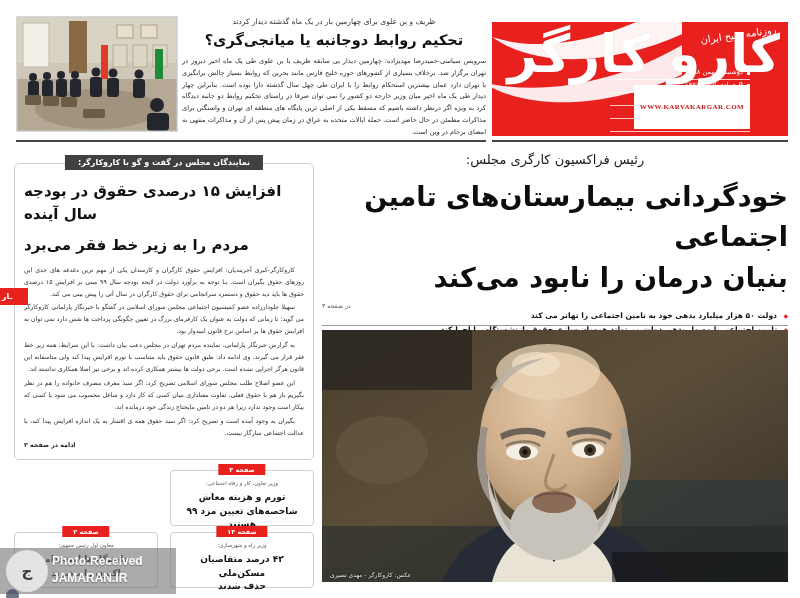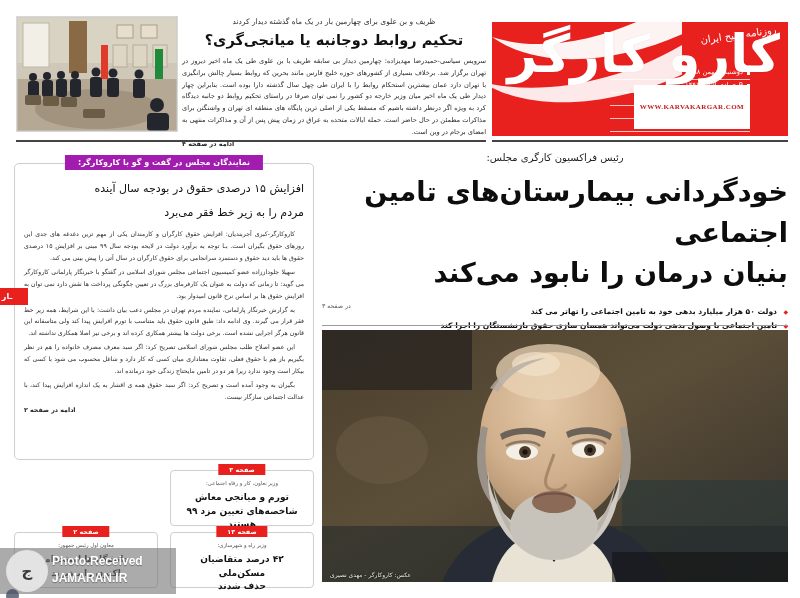--- a/index.html
+++ b/index.html
@@ -89,21 +89,21 @@
   .rule-mast{
     position:absolute;left:492px;top:140px;width:296px;height:0;
     border-top:2px solid #444;
   }
 
   
   .main-story{
     position:absolute;left:322px;top:150px;width:466px;
   }
   .main-kicker{
-    font-size:10px;color:#1a1a1a;text-align:center;line-height:1.6;
+    font-size:13px;color:#1a1a1a;text-align:center;line-height:1.6;
     margin-bottom:6px;
   }
   .main-head{
     font-size:27px;font-weight:bold;color:#0d0d0d;text-align:right;
     line-height:1.5;letter-spacing:-.5px;
   }
   .main-bullets{
     list-style:none;margin:11px 0 0 0;padding:0;
   }
   .main-bullets li{
@@ -135,26 +135,26 @@
   }
 
   
   .side-box{
     position:absolute;left:14px;top:163px;width:300px;height:297px;
     border:1px solid #cfcfcf;border-radius:5px;background:#fff;
     box-sizing:border-box;padding:14px 9px 6px 9px;
   }
   .side-banner{
     position:absolute;left:50%;top:-9px;transform:translateX(-50%);
-    background:#a21caf;color:#fff;font-size:8px;font-weight:bold;
+    background:#404040;color:#fff;font-size:8px;font-weight:bold;
     padding:3px 13px;white-space:nowrap;
   }
   .side-head{
-    font-size:11px;font-weight:normal;color:#111;
-    text-align:right;line-height:1.55;margin:2px 0 7px 0;
+    font-size:15px;font-weight:bold;color:#111;
+    text-align:left;line-height:1.55;margin:2px 0 7px 0;
   }
   .side-body{
     font-size:6.2px;color:#2a2a2a;text-align:justify;
     line-height:1.92;
   }
   .side-body p{margin:0 0 2px 0;text-indent:9px;}
   .side-cont{
     font-size:6.3px;font-weight:bold;color:#222;
     text-align:left;margin-top:3px;
   }
@@ -259,21 +259,20 @@
         <rect x="66" y="92" width="22" height="9" rx="2"></rect>
       </g>
       <rect x="0" y="0" width="160" height="114" fill="none" stroke="#c9c9c9"></rect>
     </svg>
   </div>
 
   <div class="top-story">
     <div class="top-kicker">ظریف و بن علوی برای چهارمین بار در یک ماه گذشته دیدار کردند</div>
     <div class="top-head">تحکیم روابط دوجانبه یا میانجی‌گری؟</div>
     <div class="top-body">سرویس سیاسی-حمیدرضا مهدیزاده: چهارمین دیدار بی سابقه ظریف با بن علوی طی یک ماه اخیر دیروز در تهران برگزار شد. برخلاف بسیاری از کشورهای حوزه خلیج فارس مانند بحرین که روابط بسیار چالش برانگیزی با تهران دارد عمان بیشترین استحکام روابط را با ایران طی چهل سال گذشته دارا بوده است. بنابراین چهار دیدار طی یک ماه اخیر میان وزیر خارجه دو کشور را نمی توان صرفا در راستای تحکیم روابط دو جانبه دیدگاه کرد به ویژه اگر درنظر داشته باشیم که مسقط یکی از اصلی ترین پایگاه های منطقه ای تهران و واشنگتن برای مذاکرات مطمئن در حال حاضر است. حمله ایالات متحده به عراق در زمان پیش پس از آن و مذاکرات منتهی به امضای برجام در وین است.</div>
-    <div class="cont-mark">ادامه در صفحه ۴</div>
   </div>
 
   <div class="masthead">
     <svg class="mast-swoosh" viewBox="0 0 200 170">
       <path d="M210,-10 C150,30 70,55 10,35 C60,70 140,60 205,30 Z" fill="#ffffff" opacity=".95"></path>
       <path d="M205,40 C140,80 60,95 0,80 C55,115 145,100 205,70 Z" fill="#ffffff" opacity=".9"></path>
     </svg>
     <div class="mast-sub">روزنامه صبح ایران</div>
     <div class="mast-title">کارو کارگر</div>
     <ul class="mast-dates">
@@ -374,21 +373,21 @@
       <p>بگیران به وجود آمده است و تصریح کرد: اگر سبد حقوق همه ی اقشار به یک اندازه افزایش پیدا کند، با عدالت اجتماعی سازگار نیست.</p>
     </div>
     <div class="side-cont">ادامه در صفحه ۲</div>
   </div>
   <div class="edge-tag">ـار</div>
 
   <div class="teasers">
     <div class="teaser t-r1 t-c-right">
       <div class="t-badge">صفحه ۳</div>
       <div class="t-kicker">وزیر تعاون، کار و رفاه اجتماعی:</div>
-      <div class="t-head">تورم و میانجی معاش</div>
+      <div class="t-head">تورم و هزینه معاش</div>
       <div class="t-head">شاخصه‌های تعیین مزد ۹۹ هستند</div>
     </div>
     <div class="teaser t-r2 t-c-right">
       <div class="t-badge">صفحه ۱۳</div>
       <div class="t-kicker">وزیر راه و شهرسازی:</div>
       <div class="t-head">۴۲ درصد متقاضیان مسکن‌ملی</div>
       <div class="t-head">حذف شدند</div>
     </div>
     <div class="teaser t-r2 t-c-left">
       <div class="t-badge">صفحه ۲</div>

